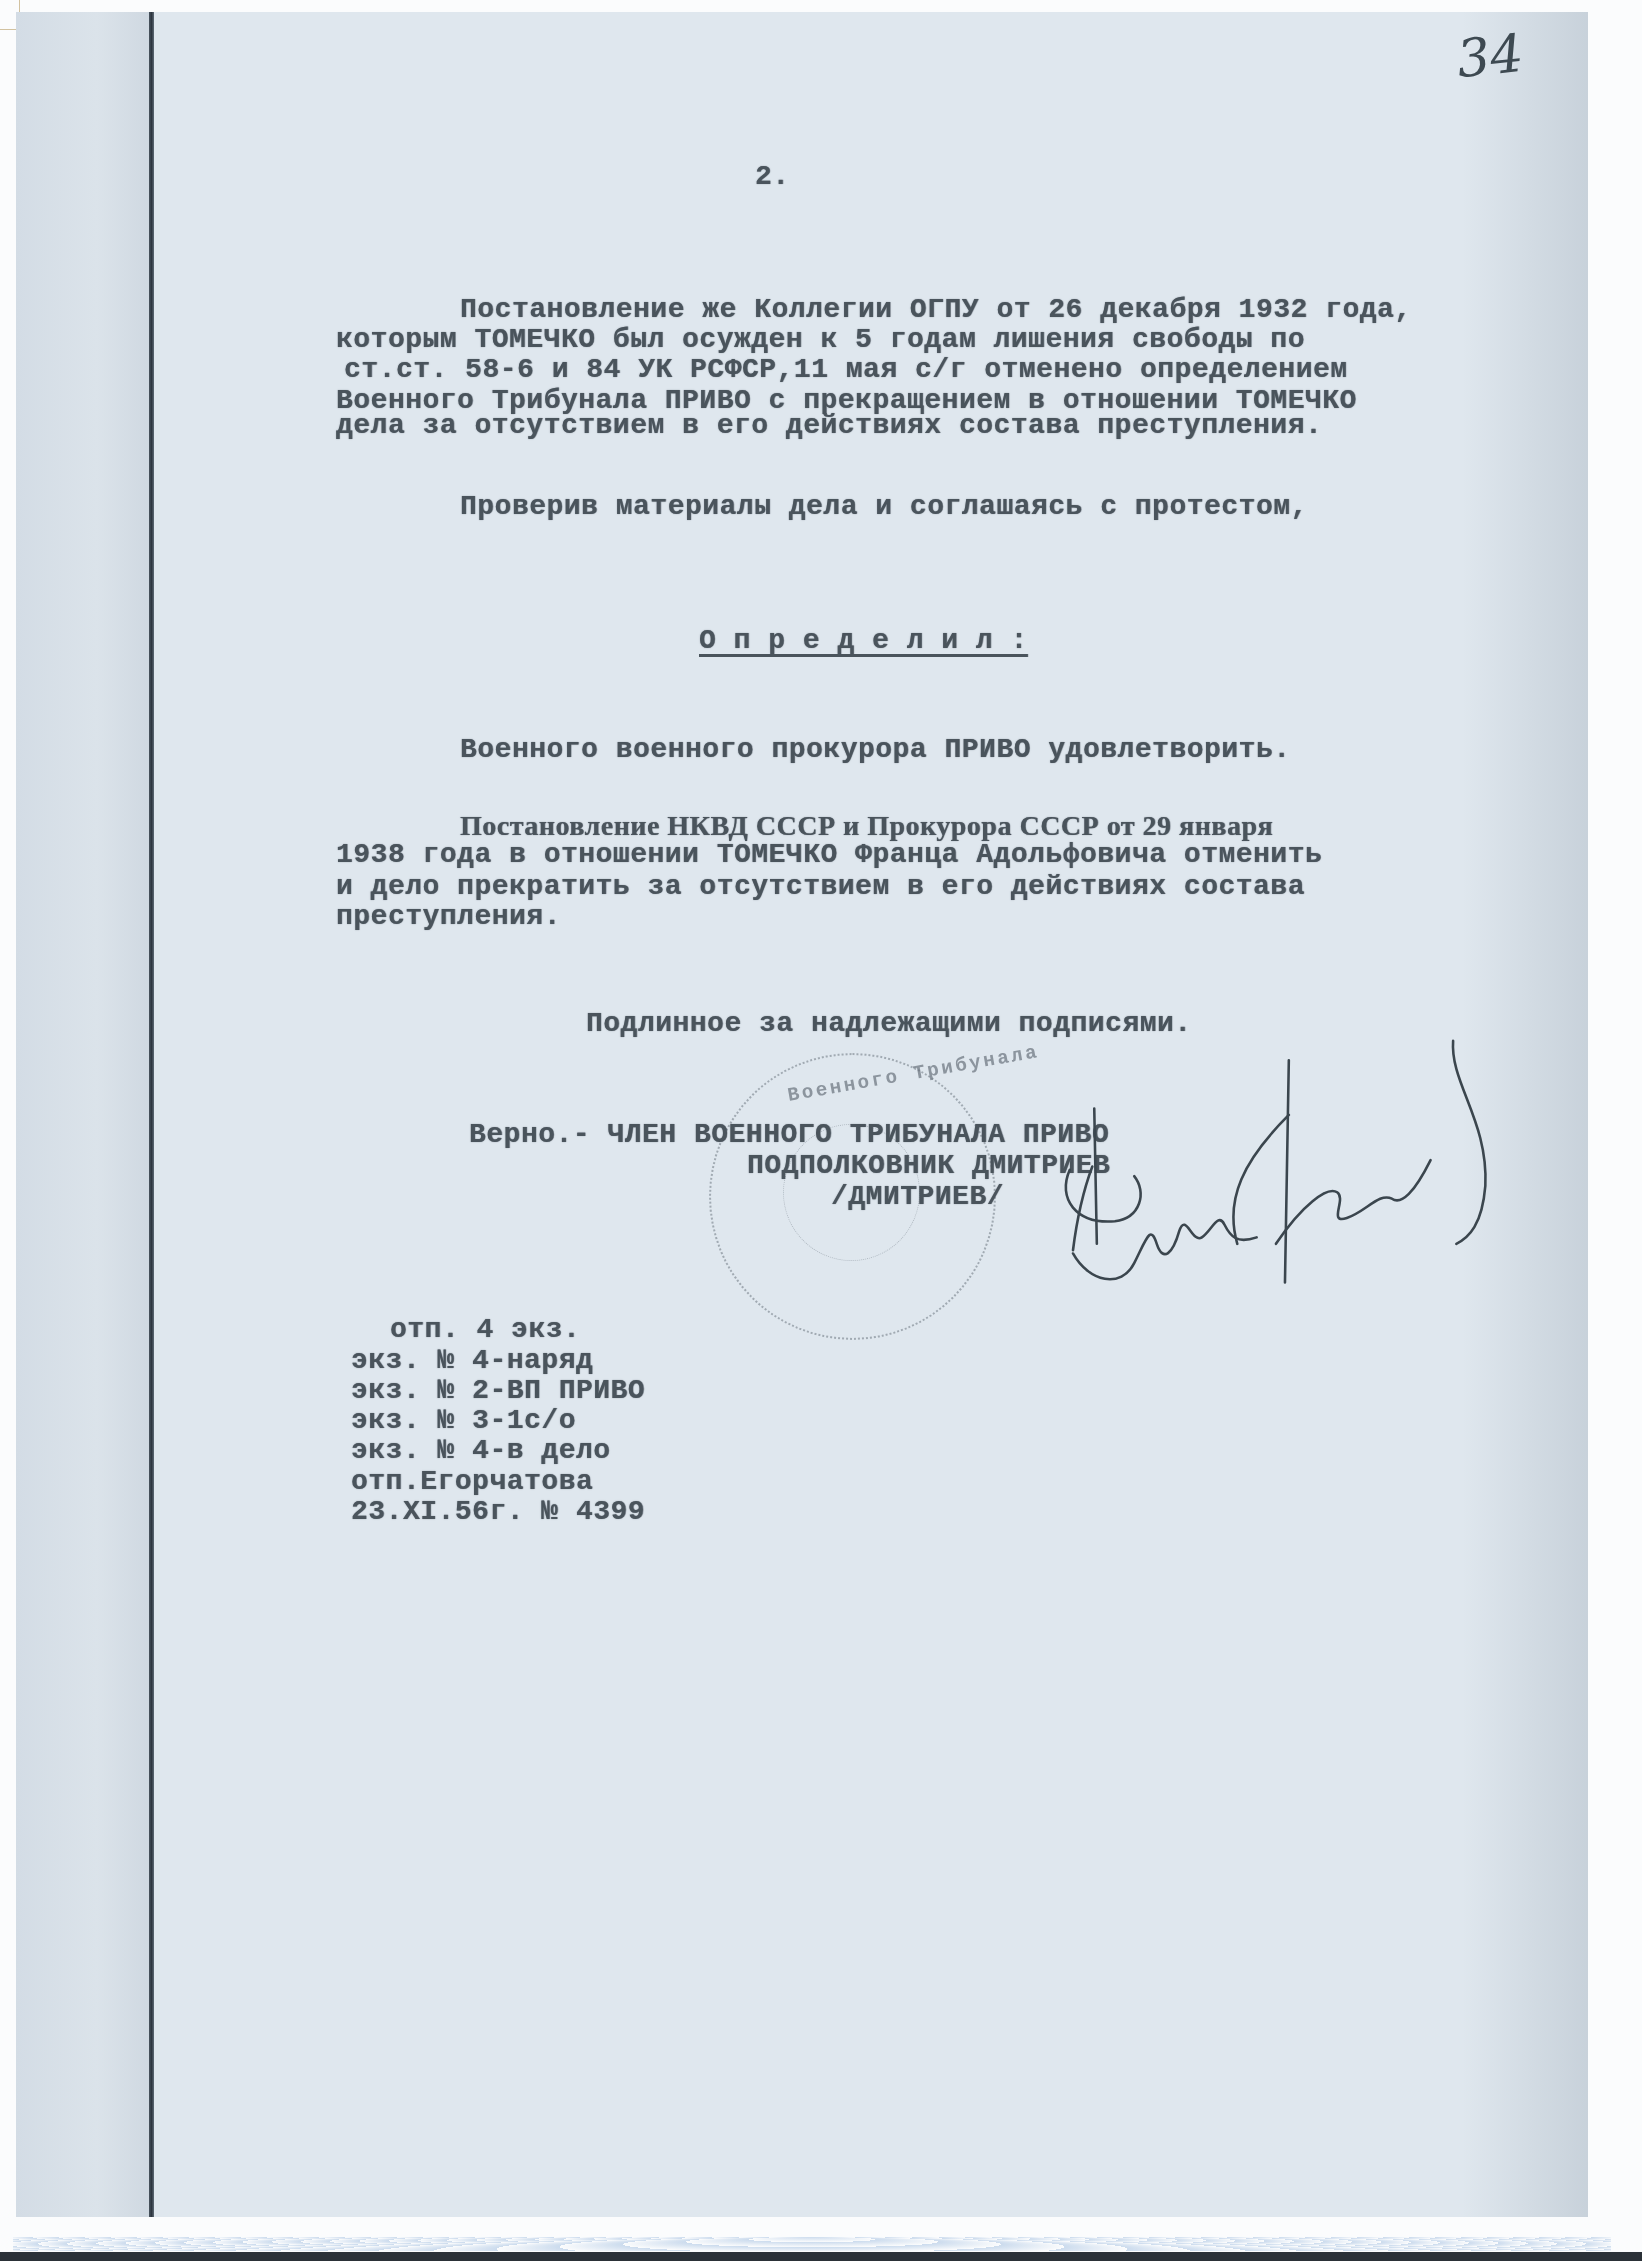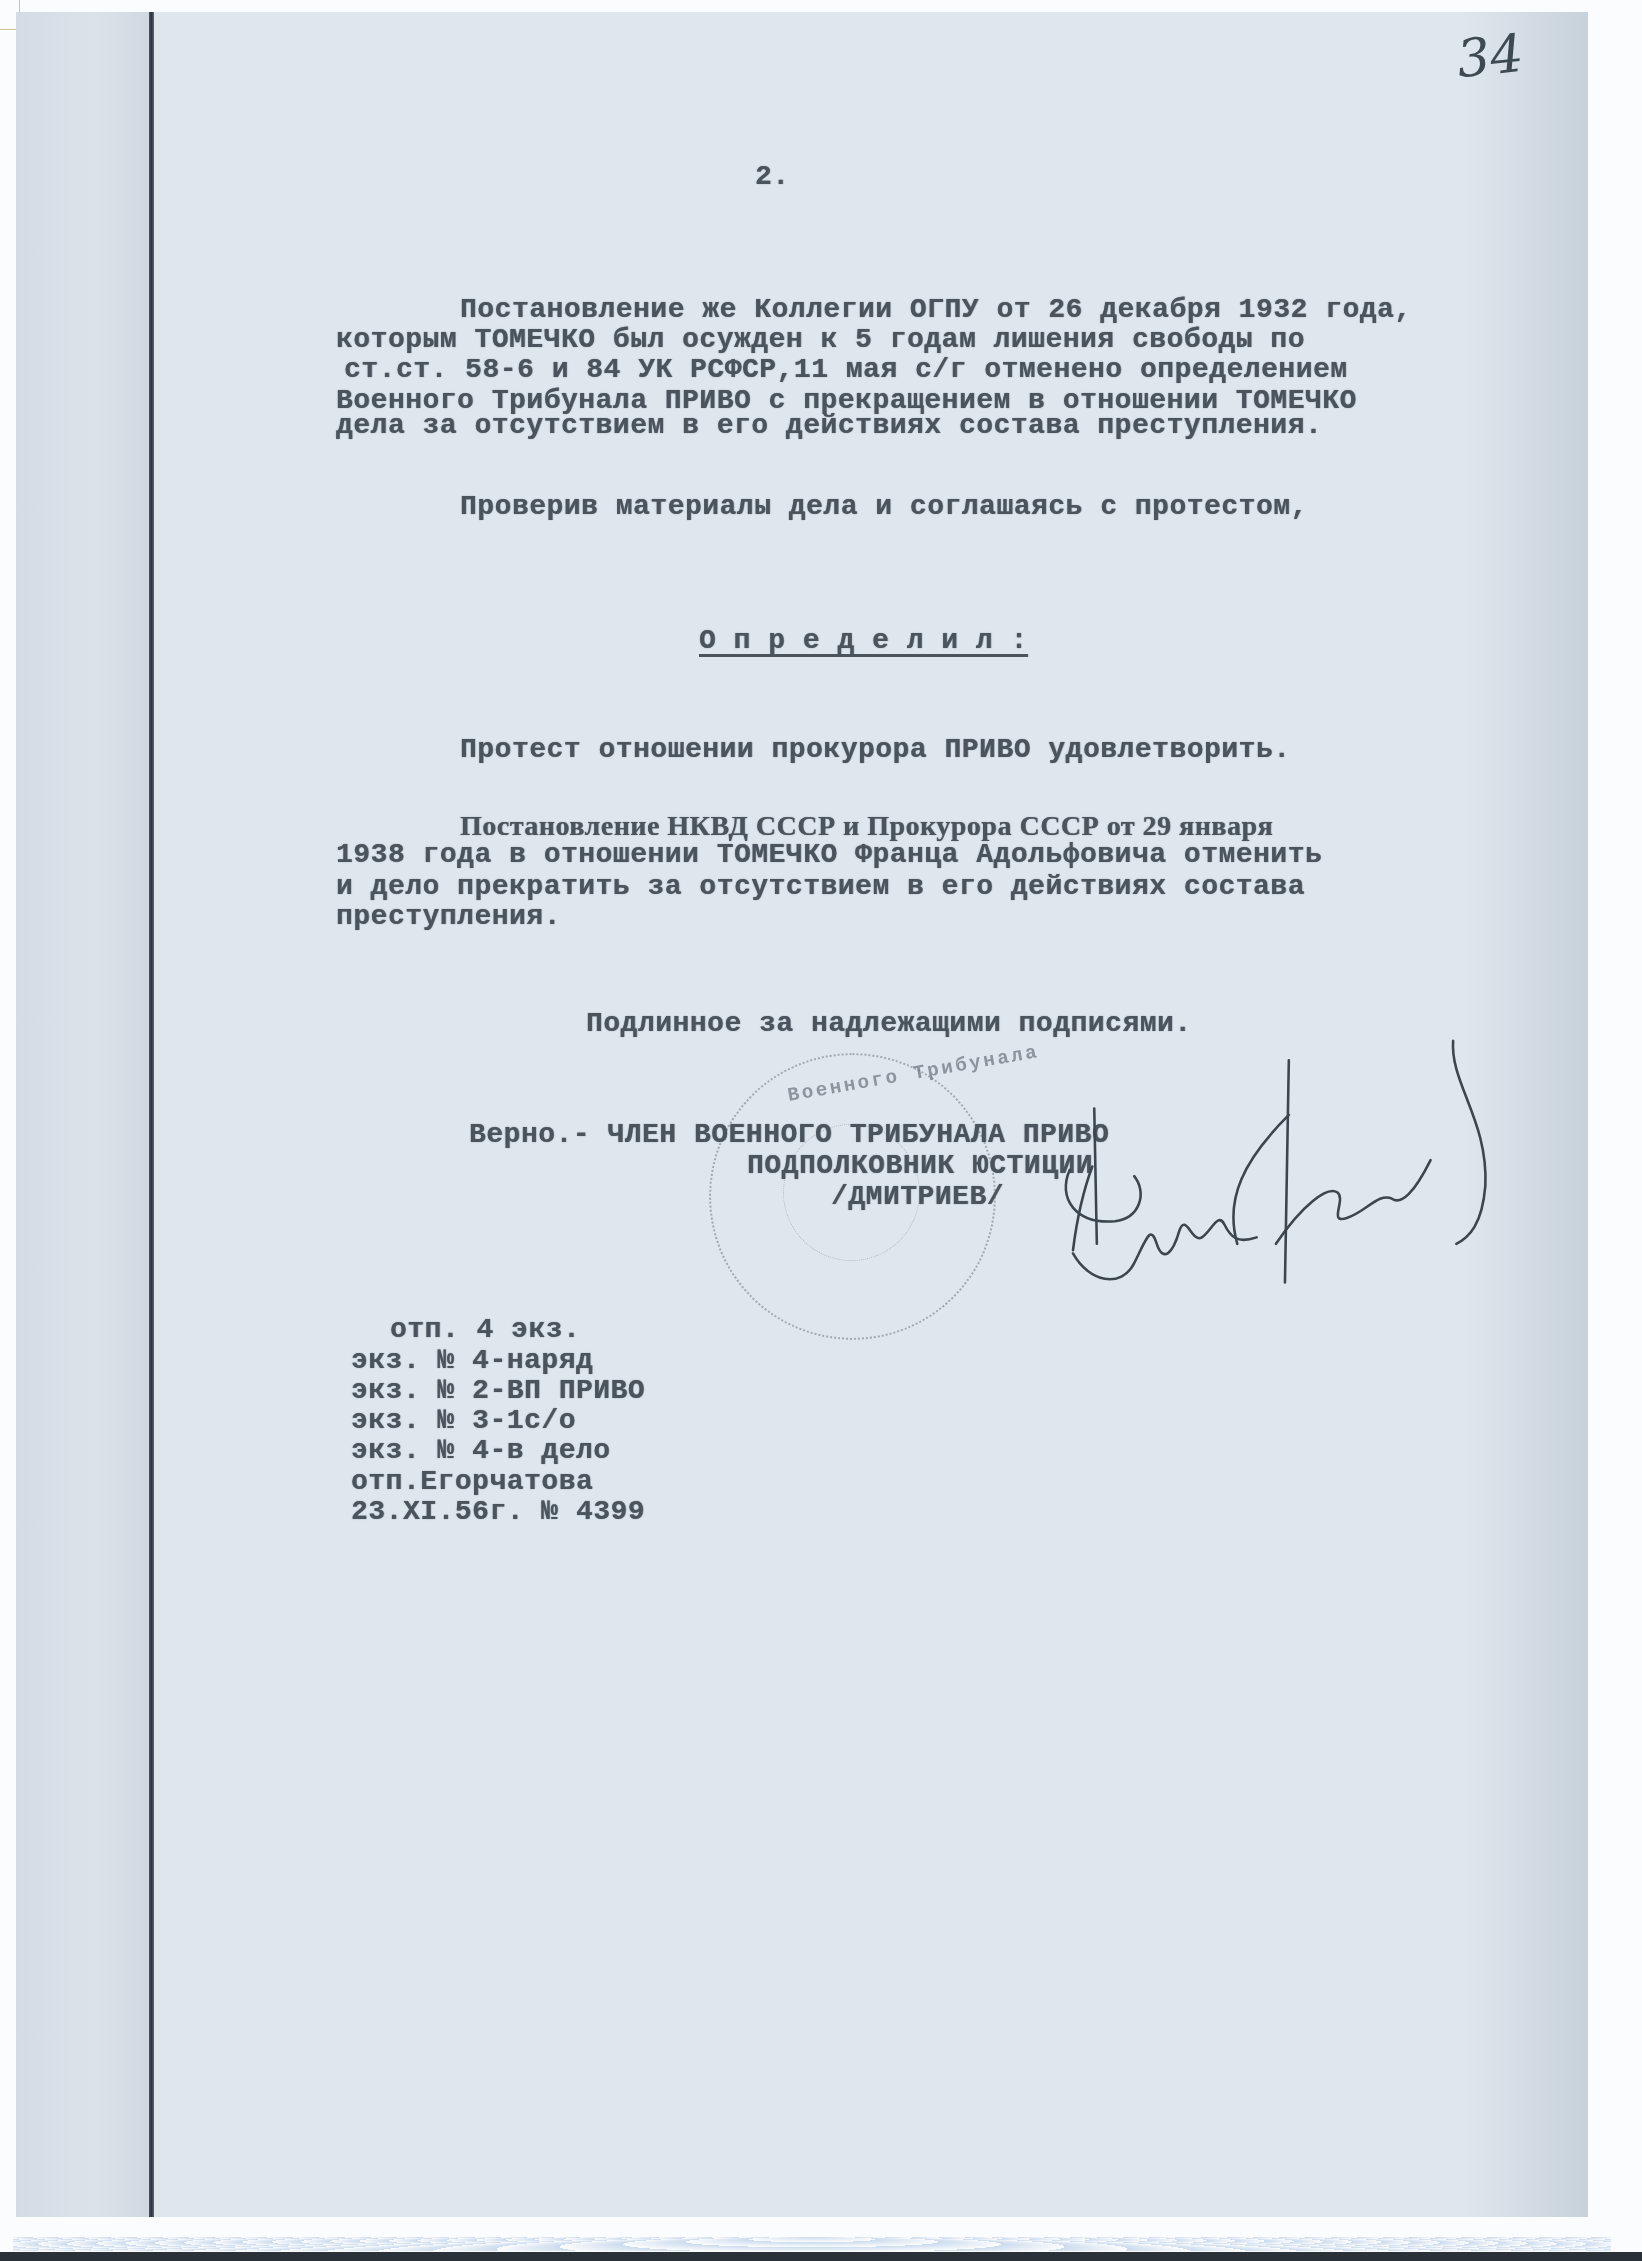--- a/index.html
+++ b/index.html
@@ -84,38 +84,38 @@
   <div class="typed" style="left:336px; top:324px;">которым ТОМЕЧКО был осужден к 5 годам лишения свободы по</div>
   <div class="typed" style="left:336px; top:354px;margin-left:8px;">ст.ст. 58-6 и 84 УК РСФСР,11 мая с/г отменено определением</div>
   <div class="typed" style="left:336px; top:385px;">Военного Трибунала ПРИВО с прекращением в отношении ТОМЕЧКО</div>
   <div class="typed" style="left:336px; top:410px;">дела за отсутствием в его действиях состава преступления.</div>
 </div>
 
 <div class="typed" style="left:460px; top:491px;">Проверив материалы дела и соглашаясь с протестом,</div>
 
 <div class="typed underline" style="left:699px; top:625px;">О п р е д е л и л :</div>
 
-<div class="typed" style="left:460px; top:734px;">Протест отношении прокурора ПРИВО удовлетворить.</div>
+<div class="typed" style="left:460px; top:734px;">Военного военного прокурора ПРИВО удовлетворить.</div>
 
 <div>
   <div class="typed" style="left:460px; top:810px;font-family:Liberation Serif, serif;">Постановление НКВД СССР и Прокурора СССР от 29 января</div>
   <div class="typed" style="left:336px; top:839px;">1938 года в отношении ТОМЕЧКО Франца Адольфовича отменить</div>
   <div class="typed" style="left:336px; top:871px;">и дело прекратить за отсутствием в его действиях состава</div>
   <div class="typed" style="left:336px; top:901px;">преступления.</div>
 </div>
 
 <div class="typed" style="left:586px; top:1008px;text-align:center;">Подлинное за надлежащими подписями.</div>
 
 <div class="stamp"></div>
 <div class="stamp-inner"></div>
 <div class="stamp-text">Военного Трибунала</div>
 
 <div>
   <div class="typed" style="left:469px; top:1119px;">Верно.- ЧЛЕН ВОЕННОГО ТРИБУНАЛА ПРИВО</div>
-  <div class="typed" style="left:747px; top:1150px;">ПОДПОЛКОВНИК ЮСТИЦИИ</div>
+  <div class="typed" style="left:747px; top:1150px;">ПОДПОЛКОВНИК ДМИТРИЕВ</div>
   <div class="typed" style="left:831px; top:1181px;">/ДМИТРИЕВ/</div>
 </div>
 
 <svg class="signature" viewBox="0 0 700 420">
   <g fill="none" stroke="#3b464e" stroke-width="4" stroke-linecap="round" stroke-linejoin="round">
     <path d="M 45 340 C 50 300, 60 250, 75 210 M 78 120 L 82 330"></path>
     <path d="M 40 215 C 20 260, 50 300, 110 295 C 150 290, 160 250, 140 225"></path>
     <path d="M 45 345 C 70 390, 120 400, 140 360 C 160 320, 165 300, 175 330 C 185 360, 200 345, 210 310 C 220 280, 230 330, 245 320 C 260 310, 270 280, 280 300 C 290 320, 300 330, 330 320"></path>
     <path d="M 300 330 C 280 260, 310 200, 380 130"></path>
     <path d="M 380 45 L 374 390"></path>

